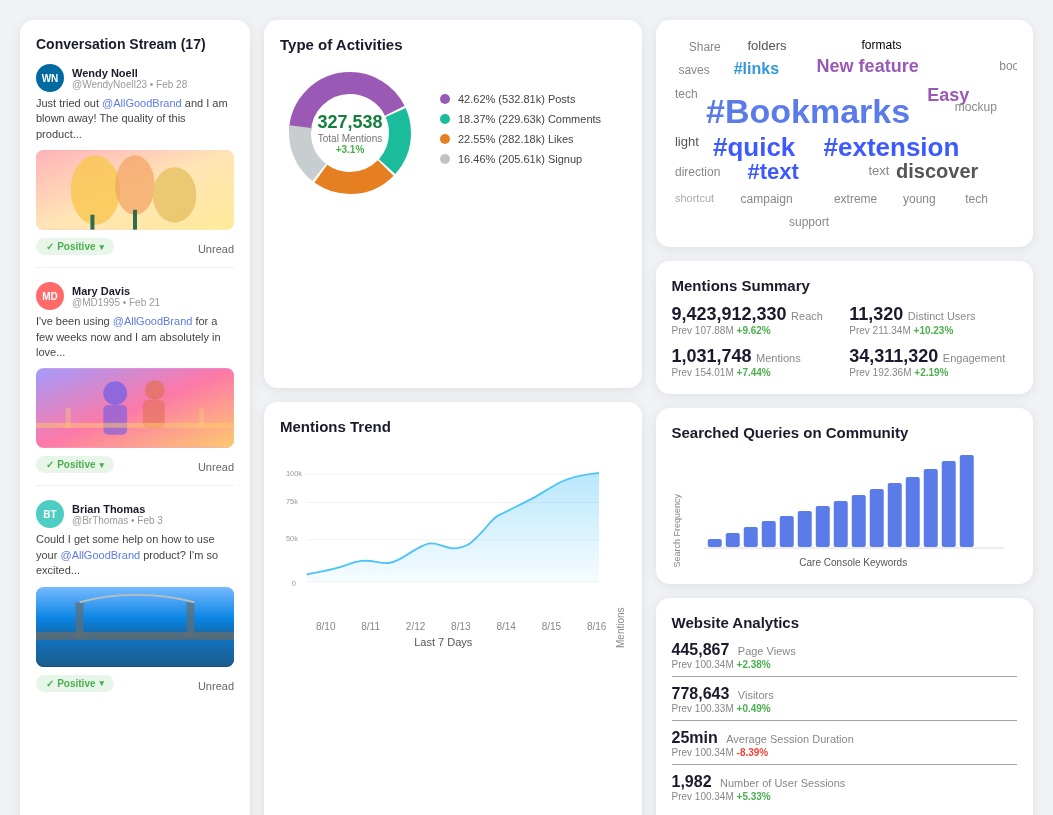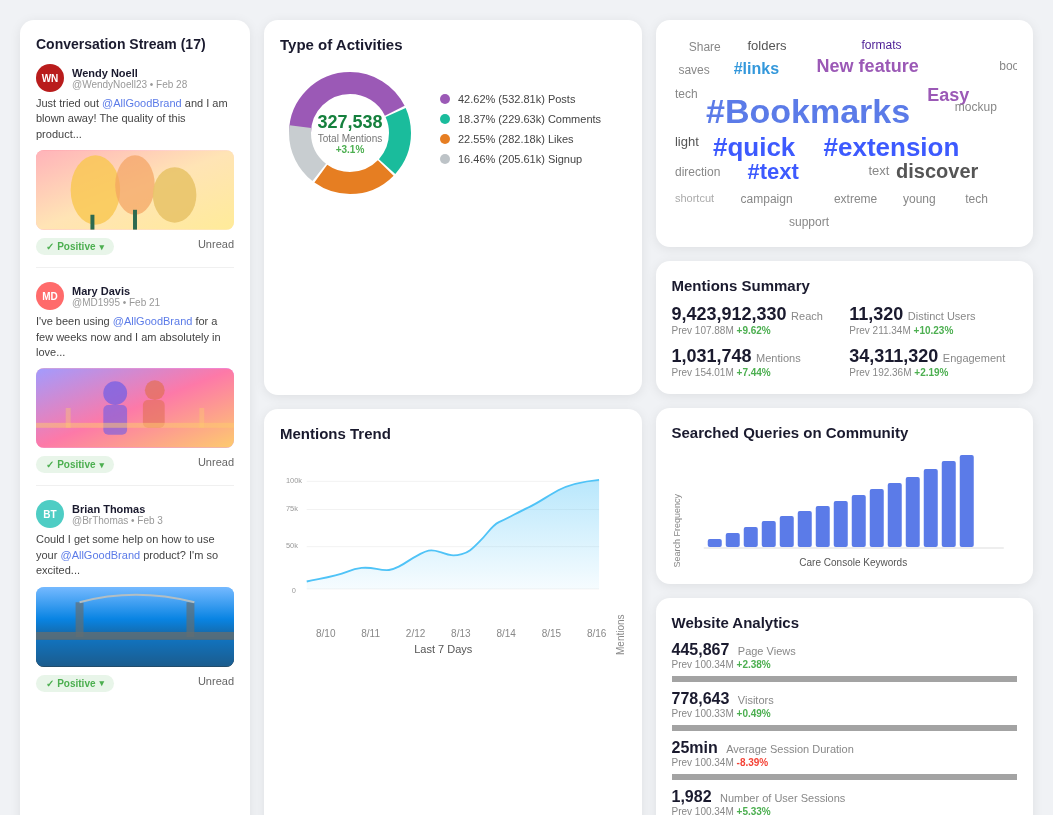--- a/index.html
+++ b/index.html
@@ -58,21 +58,21 @@
       height: 28px;
       border-radius: 50%;
       display: flex;
       align-items: center;
       justify-content: center;
       font-size: 10px;
       font-weight: 700;
       color: #fff;
       flex-shrink: 0;
     }
-    .av-wn { background: #b91c1c; }
+    .av-wn { background: #0369a1; }
     .av-md { background: #ff6b6b; }
     .av-bt { background: #4ecdc4; }
     .conv-user-info { flex: 1; }
     .conv-username {
       font-size: 11px;
       font-weight: 600;
       color: #1a1a2e;
     }
     .conv-handle {
       font-size: 10px;
@@ -90,21 +90,21 @@
       height: 80px;
       border-radius: 8px;
       margin-bottom: 8px;
       overflow: hidden;
     }
     .conv-img-1 {
       background: linear-gradient(135deg, #ff9a9e 0%, #fecfef 50%, #ffecd2 100%);
     }
     .conv-actions {
       display: flex;
-      align-items: flex-start;
+      align-items: flex-end;
       justify-content: space-between;
     }
     .badge-positive {
       background: #e8f5e9;
       color: #4caf50;
       border-radius: 20px;
       padding: 3px 10px;
       font-size: 10px;
       font-weight: 600;
       display: flex;
@@ -226,21 +226,21 @@
     
     .right-column {
       grid-column: 3;
       grid-row: 1 / 3;
       display: flex;
       flex-direction: column;
       gap: 14px;
     }
     .analytics-row {
       margin-bottom: 8px;
-      border-bottom: 6px solid #a3a3a3;
+      border-bottom: 1px solid #a3a3a3;
       padding-bottom: 6px;
     }
     .analytics-row:last-child { border-bottom: none; }
     .analytics-big {
       font-size: 16px;
       font-weight: 700;
       color: #1a1a2e;
       display: inline;
     }
     .analytics-metric-label {
@@ -420,21 +420,21 @@
     </div>
   </div>
 
   <div class="right-column">
 
     <div class="card wordcloud-card">
       <div style="position:relative; width:100%; height:195px; overflow:hidden;">
 
         <span class="wc-word" style="position:absolute; left:5%; top:2%; font-size:12px; color:#888;">Share</span>
         <span class="wc-word" style="position:absolute; left:22%; top:1%; font-size:13px; color:#555;">folders</span>
-        <span class="wc-word" style="position:absolute; left:55%; top:1%; font-size:12px; color:#4c1d95;">formats</span>
+        <span class="wc-word" style="position:absolute; left:55%; top:1%; font-size:12px; color:#000000;">formats</span>
         <span class="wc-word" style="position:absolute; left:2%; top:14%; font-size:12px; color:#888;">saves</span>
         <span class="wc-word" style="position:absolute; left:18%; top:12%; font-size:16px; color:#3498db; font-weight:600;">#links</span>
         <span class="wc-word" style="position:absolute; left:42%; top:10%; font-size:18px; color:#9b59b6; font-weight:600;">New feature</span>
         <span class="wc-word" style="position:absolute; left:83%; top:12%; font-size:12px; color:#888;margin-left:41px;">book</span>
         <span class="wc-word" style="position:absolute; left:1%; top:26%; font-size:12px; color:#888;">tech</span>
         <span class="wc-word" style="position:absolute; left:10%; top:28%; font-size:34px; color:#5b7be8; font-weight:700;">#Bookmarks</span>
         <span class="wc-word" style="position:absolute; left:74%; top:25%; font-size:18px; color:#9b59b6; font-weight:600;">Easy</span>
         <span class="wc-word" style="position:absolute; left:82%; top:33%; font-size:12px; color:#888;">mockup</span>
         <span class="wc-word" style="position:absolute; left:1%; top:50%; font-size:13px; color:#555;">light</span>
         <span class="wc-word" style="position:absolute; left:12%; top:49%; font-size:26px; color:#3d5afe; font-weight:700;">#quick</span>

